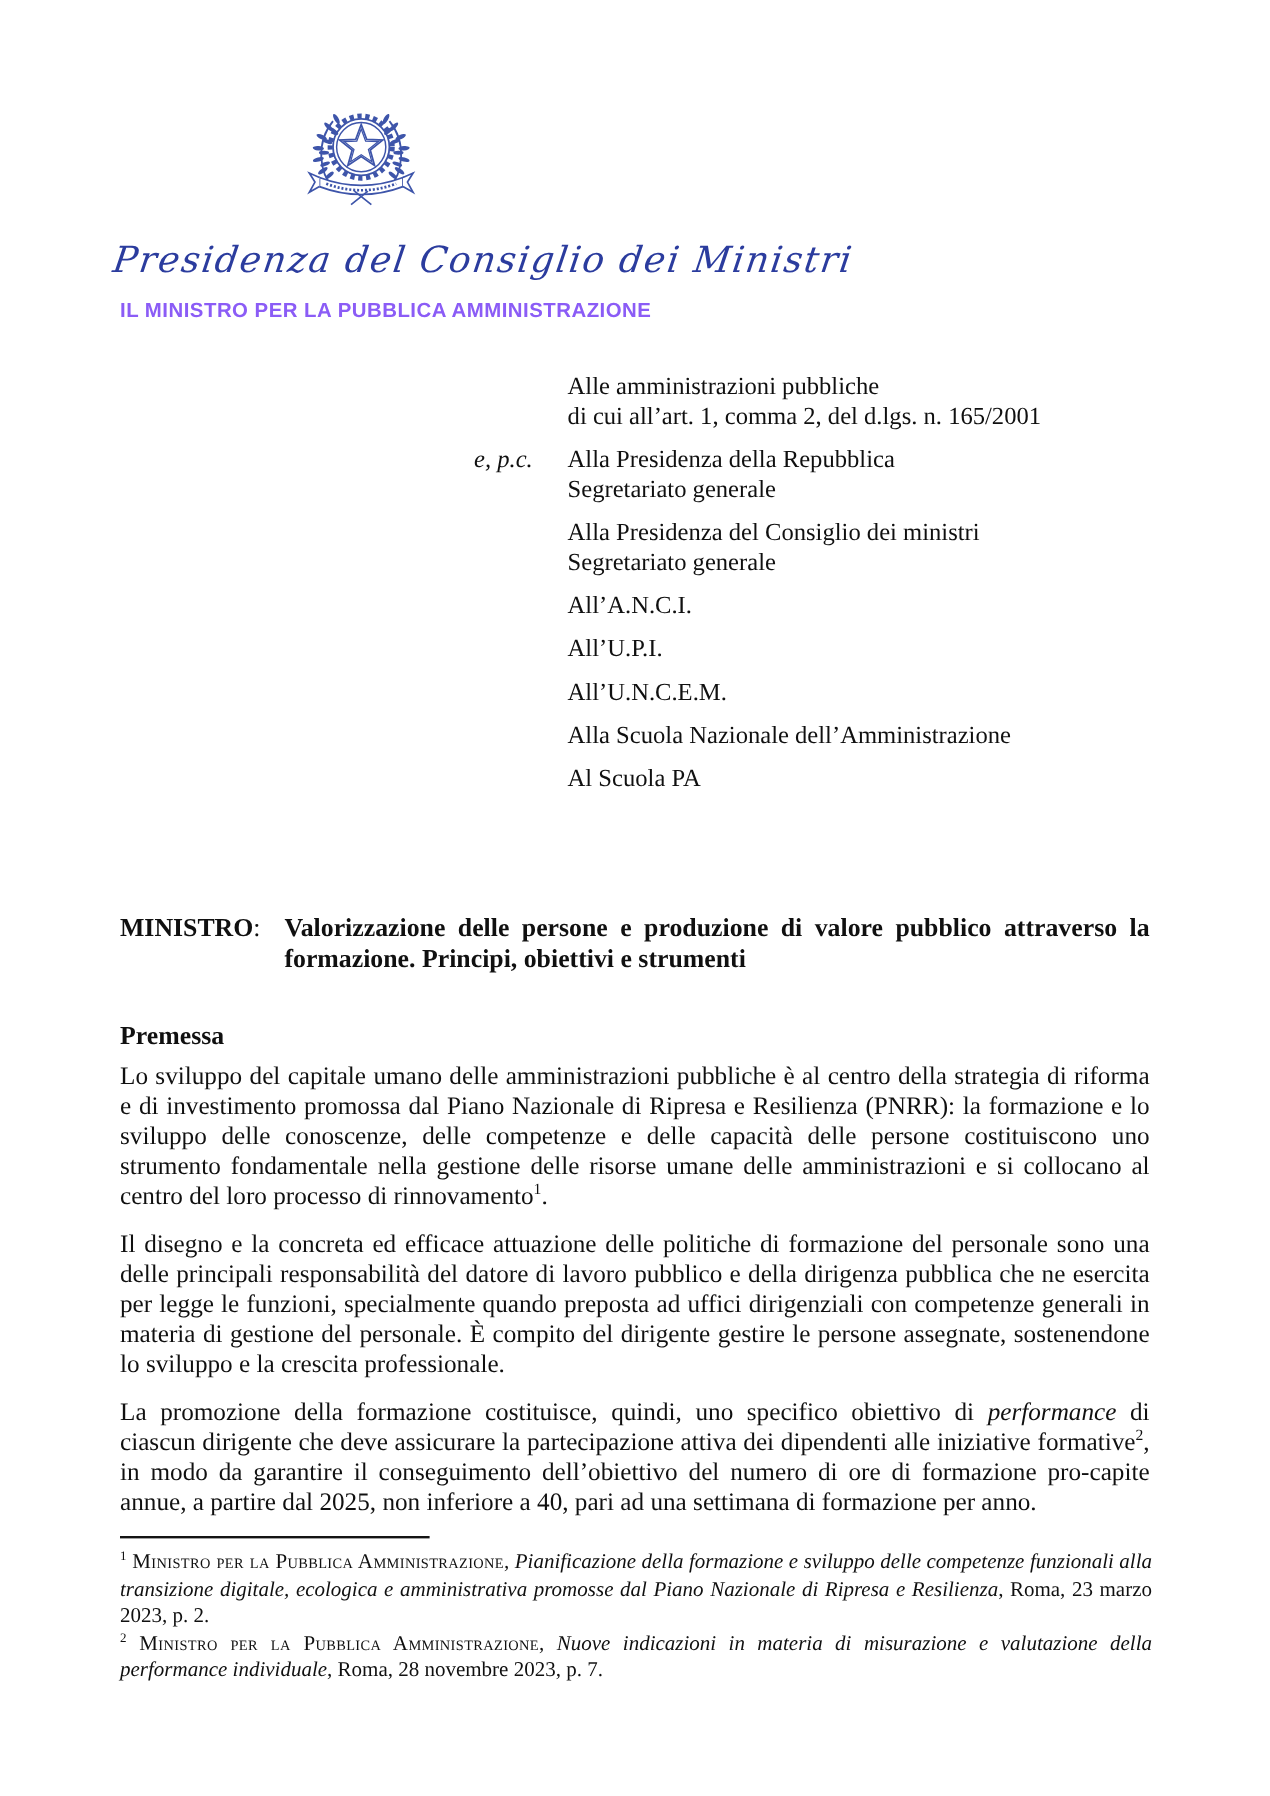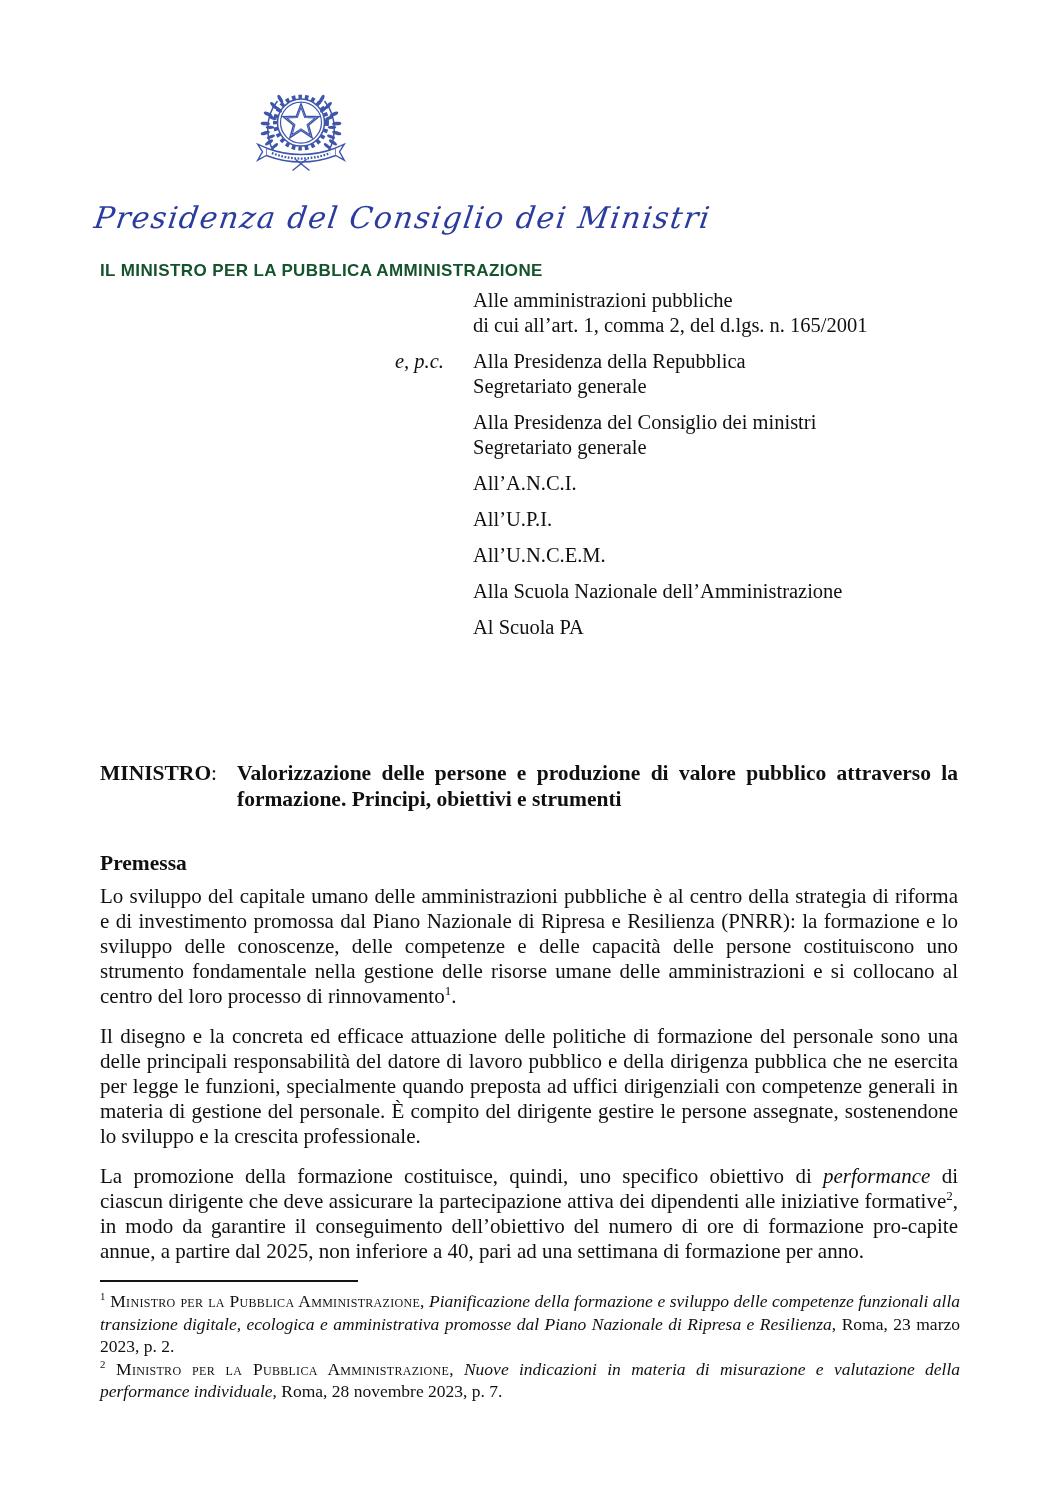--- a/index.html
+++ b/index.html
@@ -34,28 +34,27 @@
     transform-origin: left bottom;
   }
   .office-line {
     position: absolute;
     left: 100px;
     top: 249px;
     font-family: "Liberation Sans", sans-serif;
     font-weight: bold;
     font-size: 17px;
     letter-spacing: 0.4px;
-    color: #14532d;
+    color: #8b5cf6;
     white-space: nowrap;
-    margin-top: 12px;
   }
   .recipients {
     position: absolute;
     left: 395px;
-    top: 288px;
+    top: 310px;
     width: 570px;
     font-size: 20.5px;
     line-height: 25px;
   }
   .recipient-group { position: relative; padding-left: 78px; margin-bottom: 11px; }
   .pc-label { position: absolute; left: 0; top: 0; font-style: italic; }
   .subject-row {
     position: absolute;
     left: 100px;
     top: 760px;

